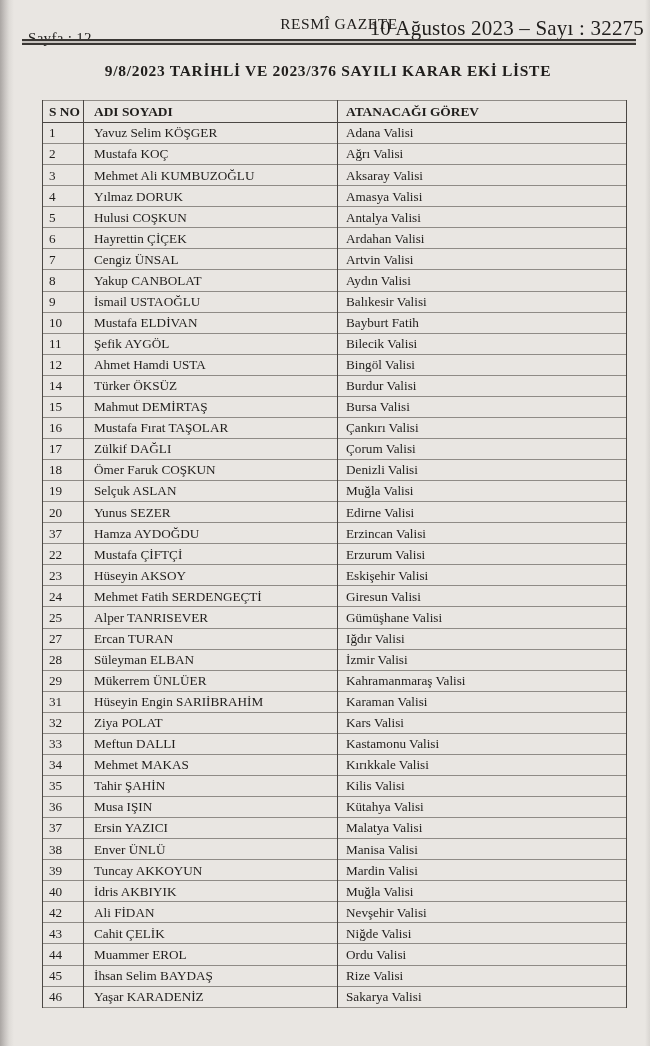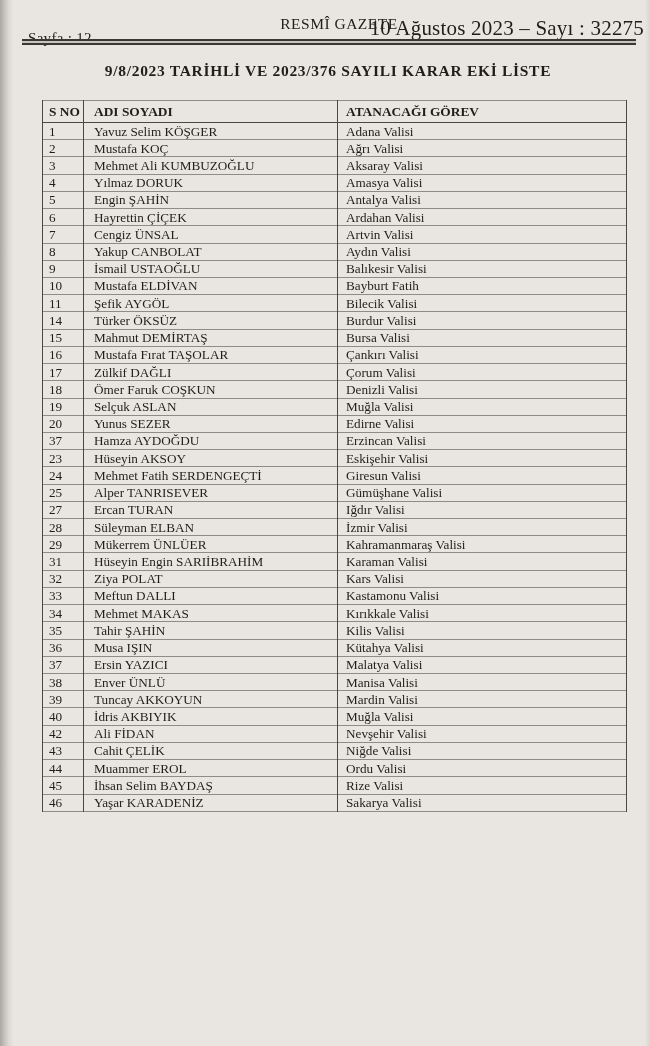--- a/index.html
+++ b/index.html
@@ -71,21 +71,21 @@
     text-align: center;
     font-size: 15.5px;
     font-weight: bold;
     letter-spacing: 0.7px;
     white-space: nowrap;
   }
   table.appointments {
     position: absolute;
     left: 42px; top: 100px;
     width: 584px;
-    height: 712px;
+    height: 908px;
     border-collapse: collapse;
     table-layout: fixed;
     background: transparent;
   }
   table.appointments th,
   table.appointments td {
     border-left: 1px solid var(--grid-dark, #4b4744);
     border-right: 1px solid var(--grid-dark, #4b4744);
     border-top: 1px solid var(--grid-light, rgba(70,64,58,0.55));
     border-bottom: 1px solid var(--grid-light, rgba(70,64,58,0.55));
@@ -160,21 +160,21 @@
         <td class="col-name">Mehmet Ali KUMBUZOĞLU</td>
         <td class="col-duty">Aksaray Valisi</td>
       </tr>
       <tr>
         <td class="col-sno">4</td>
         <td class="col-name">Yılmaz DORUK</td>
         <td class="col-duty">Amasya Valisi</td>
       </tr>
       <tr>
         <td class="col-sno">5</td>
-        <td class="col-name">Engin ŞAHİN</td>
+        <td class="col-name">Hulusi COŞKUN</td>
         <td class="col-duty">Antalya Valisi</td>
       </tr>
       <tr>
         <td class="col-sno">6</td>
         <td class="col-name">Hayrettin ÇİÇEK</td>
         <td class="col-duty">Ardahan Valisi</td>
       </tr>
       <tr>
         <td class="col-sno">7</td>
         <td class="col-name">Cengiz ÜNSAL</td>
@@ -194,20 +194,25 @@
         <td class="col-sno">10</td>
         <td class="col-name">Mustafa ELDİVAN</td>
         <td class="col-duty">Bayburt Fatih</td>
       </tr>
       <tr>
         <td class="col-sno">11</td>
         <td class="col-name">Şefik AYGÖL</td>
         <td class="col-duty">Bilecik Valisi</td>
       </tr>
       <tr>
+        <td class="col-sno">12</td>
+        <td class="col-name">Ahmet Hamdi USTA</td>
+        <td class="col-duty">Bingöl Valisi</td>
+      </tr>
+      <tr>
         <td class="col-sno">14</td>
         <td class="col-name">Türker ÖKSÜZ</td>
         <td class="col-duty">Burdur Valisi</td>
       </tr>
       <tr>
         <td class="col-sno">15</td>
         <td class="col-name">Mahmut DEMİRTAŞ</td>
         <td class="col-duty">Bursa Valisi</td>
       </tr>
       <tr>
@@ -234,20 +239,25 @@
         <td class="col-sno">20</td>
         <td class="col-name">Yunus SEZER</td>
         <td class="col-duty">Edirne Valisi</td>
       </tr>
       <tr>
         <td class="col-sno">37</td>
         <td class="col-name">Hamza AYDOĞDU</td>
         <td class="col-duty">Erzincan Valisi</td>
       </tr>
       <tr>
+        <td class="col-sno">22</td>
+        <td class="col-name">Mustafa ÇİFTÇİ</td>
+        <td class="col-duty">Erzurum Valisi</td>
+      </tr>
+      <tr>
         <td class="col-sno">23</td>
         <td class="col-name">Hüseyin AKSOY</td>
         <td class="col-duty">Eskişehir Valisi</td>
       </tr>
       <tr>
         <td class="col-sno">24</td>
         <td class="col-name">Mehmet Fatih SERDENGEÇTİ</td>
         <td class="col-duty">Giresun Valisi</td>
       </tr>
       <tr>

